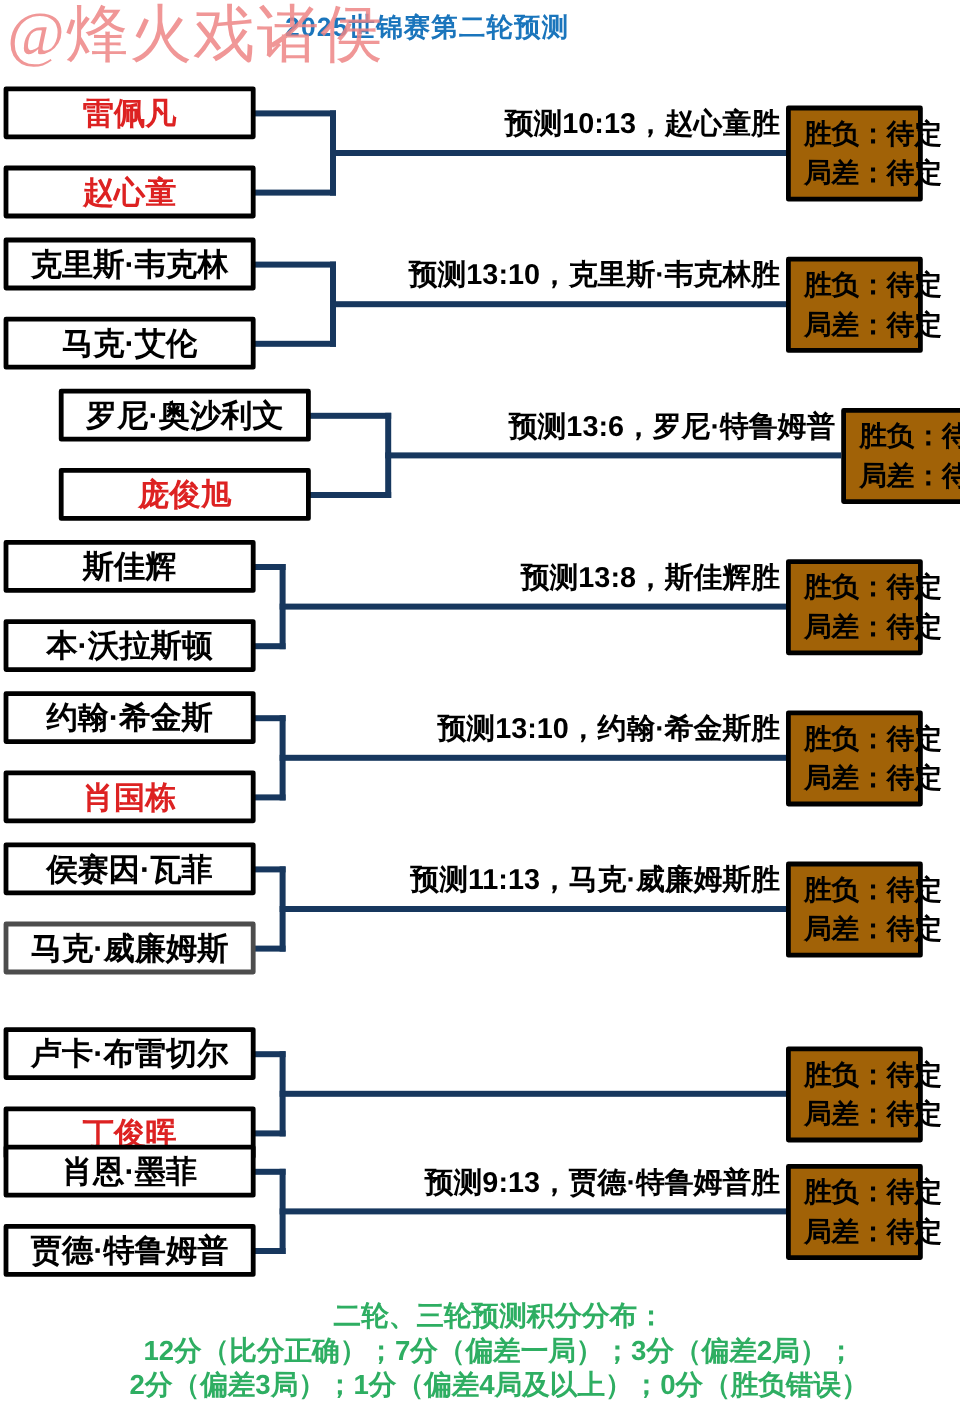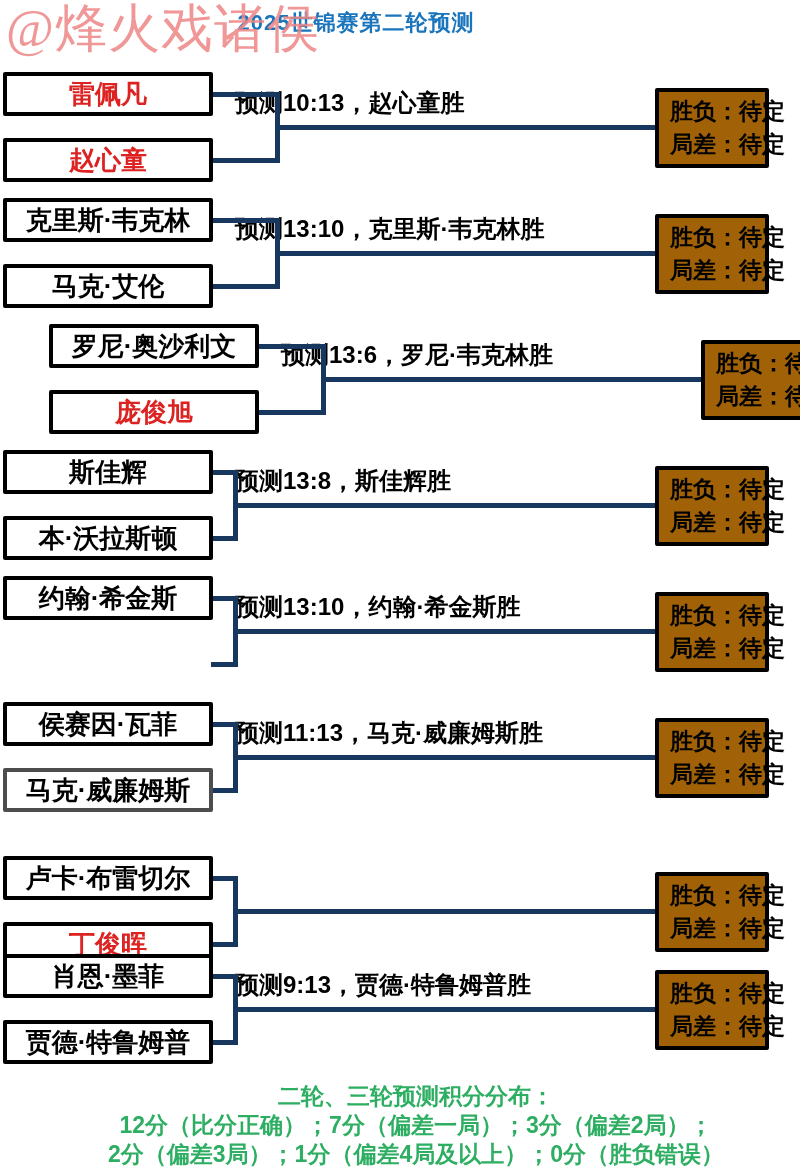--- a/index.html
+++ b/index.html
@@ -31,21 +31,21 @@
   .pbox.p2 { top:66px; }
   .pbox.red { color:var(--red); }
   .pbox.grayborder { border-color:var(--gray); }
   .line { position:absolute; background:var(--navy); z-index:1; }
   .stub1 { top:20px; left:211px; width:calc(var(--cx) - 206px); height:5px; }
   .stub2 { top:86px; left:211px; width:calc(var(--cx) - 206px); height:5px; }
   .vert  { top:20px; left:var(--cx); width:5px; height:71px; }
   .main  { top:53px; left:var(--cx); width:calc(655px - var(--cx)); height:5px; }
   .pred {
     position:absolute; top:15px; left:235px; width:415px;
-    text-align:left; font-size:24px; font-weight:bold; color:#000;
+    text-align:right; font-size:24px; font-weight:bold; color:#000;
     white-space:nowrap;
   }
   .rbox {
     position:absolute; top:16px; left:655px; width:114px; height:80px;
     border:4px solid #000; border-radius:2px; background:#a16207;
     padding:3px 0 0 11px; font-size:23px; font-weight:bold; line-height:33px;
     white-space:nowrap;
   }
   .footer {
     position:absolute; top:1082px; left:0; width:800px;
@@ -98,21 +98,21 @@
     <div class="pbox p1">
       <span>罗尼·奥沙利文</span>
     </div>
     <div class="pbox p2 red">
       <span>庞俊旭</span>
     </div>
     <div class="line stub1"></div>
     <div class="line stub2"></div>
     <div class="line vert"></div>
     <div class="line main"></div>
-    <div class="pred">预测13:6，罗尼·韦克林胜</div>
+    <div class="pred">预测13:6，罗尼·特鲁姆普</div>
     <div class="rbox">
       <div>胜负：待定</div>
       <div>局差：待定</div>
     </div>
   </div>
     <div class="match" style="top: 450px; --cx: 233px;">
     <div class="pbox p1">
       <span>斯佳辉</span>
     </div>
     <div class="pbox p2">
@@ -124,20 +124,23 @@
     <div class="line main"></div>
     <div class="pred">预测13:8，斯佳辉胜</div>
     <div class="rbox">
       <div>胜负：待定</div>
       <div>局差：待定</div>
     </div>
   </div>
     <div class="match" style="top: 576px; --cx: 233px;">
     <div class="pbox p1">
       <span>约翰·希金斯</span>
+    </div>
+    <div class="pbox p2 red">
+      <span>肖国栋</span>
     </div>
     <div class="line stub1"></div>
     <div class="line stub2"></div>
     <div class="line vert"></div>
     <div class="line main"></div>
     <div class="pred">预测13:10，约翰·希金斯胜</div>
     <div class="rbox">
       <div>胜负：待定</div>
       <div>局差：待定</div>
     </div>

